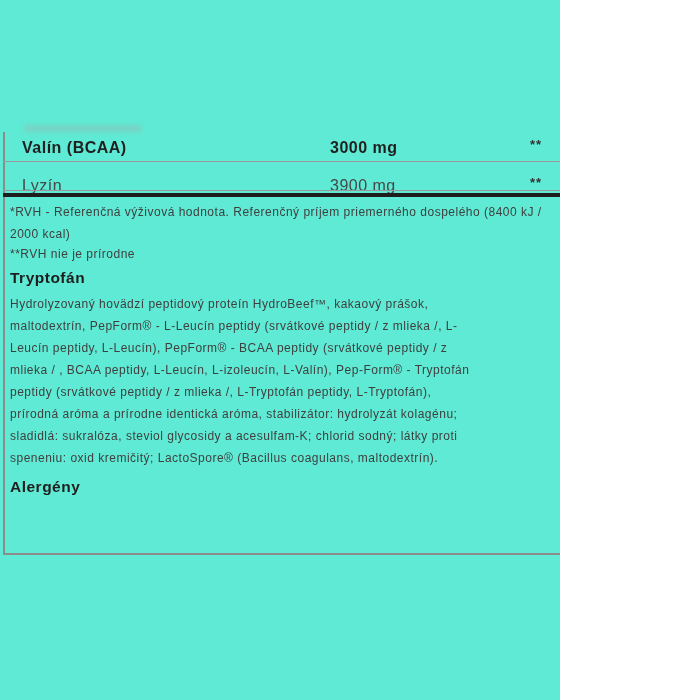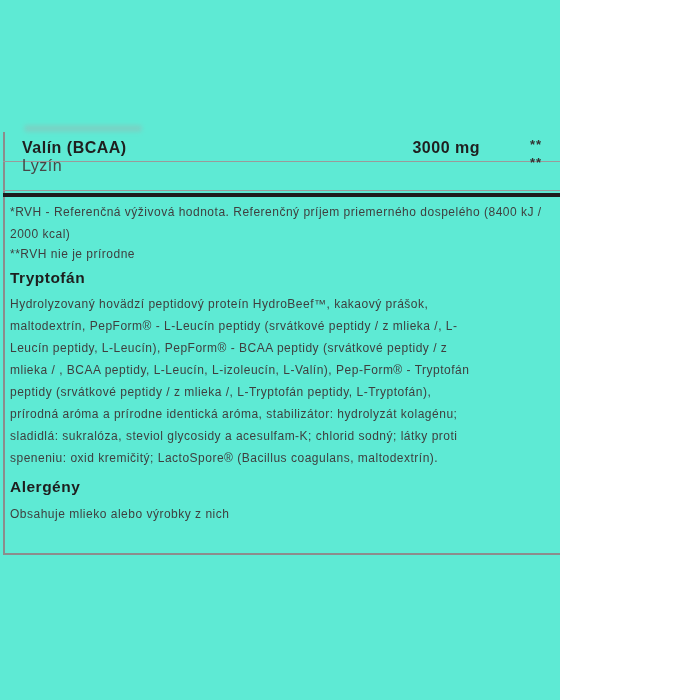--- a/index.html
+++ b/index.html
@@ -36,21 +36,21 @@
   .t-row {
     position: absolute;
     left: 22px; right: 8px;
     height: 27px;
     display: flex;
     align-items: center;
     font-size: 16px;
     letter-spacing: 0.5px;
   }
   .t-row .lbl { flex: 1; text-align: left; white-space: nowrap; }
-  .t-row .val { width: 150px; text-align: right; white-space: nowrap; }
+  .t-row .val { width: 150px; text-align: left; white-space: nowrap; }
   .t-row .note {
     width: 72px; text-align: right; padding-right: 10px;
     box-sizing: border-box;
     align-self: flex-start;
     font-size: 13px; font-weight: bold; letter-spacing: 1px;
     margin-top: 3px; color: #333333;
   }
   .row-bold { font-weight: bold; color: #1f1f1f; }
   .row-reg  { font-weight: normal; color: #474747; }
   .hline { position: absolute; left: 3px; width: 693px; }
@@ -86,22 +86,23 @@
   <div class="panel"></div>
 
   <div class="t-row row-bold" style="top:134px;">
     <span class="lbl">Valín (BCAA)</span>
     <span class="val">3000 mg</span>
     <span class="note">**</span>
   </div>
 
   <div class="hline thin" style="top:161px;"></div>
 
-  <div class="t-row row-reg" style="top:152px;">
+  <div class="t-row row-reg" style="top:172px;">
     <span class="lbl">Lyzín</span>
+    <span class="val">3900 mg</span>
     <span class="note">**</span>
   </div>
 
   <div class="hline thin" style="top:190px;"></div>
   <div class="hline thick" style="top:193px;"></div>
 
   <div class="body-text footnote" style="top:201px; width:680px;">*RVH - Referenčná výživová hodnota. Referenčný príjem priemerného dospelého (8400 kJ /
 2000 kcal)</div>
 
   <div class="body-text footnote" style="top:243px; width:680px;">**RVH nie je prírodne</div>
@@ -112,15 +113,14 @@
 maltodextrín, PepForm® - L-Leucín peptidy (srvátkové peptidy / z mlieka /, L-
 Leucín peptidy, L-Leucín), PepForm® - BCAA peptidy (srvátkové peptidy / z
 mlieka / , BCAA peptidy, L-Leucín, L-izoleucín, L-Valín), Pep-Form® - Tryptofán
 peptidy (srvátkové peptidy / z mlieka /, L-Tryptofán peptidy, L-Tryptofán),
 prírodná aróma a prírodne identická aróma, stabilizátor: hydrolyzát kolagénu;
 sladidlá: sukralóza, steviol glycosidy a acesulfam-K; chlorid sodný; látky proti
 speneniu: oxid kremičitý; LactoSpore® (Bacillus coagulans, maltodextrín).</div>
 
   <div class="heading" style="top:478px;">Alergény</div>
 
-  <div class="body-text" style="top:503px; width:684px;">Obsahuje mlieko alebo výrobky z nich</div>
 
 </div>
 
 </body></html>

